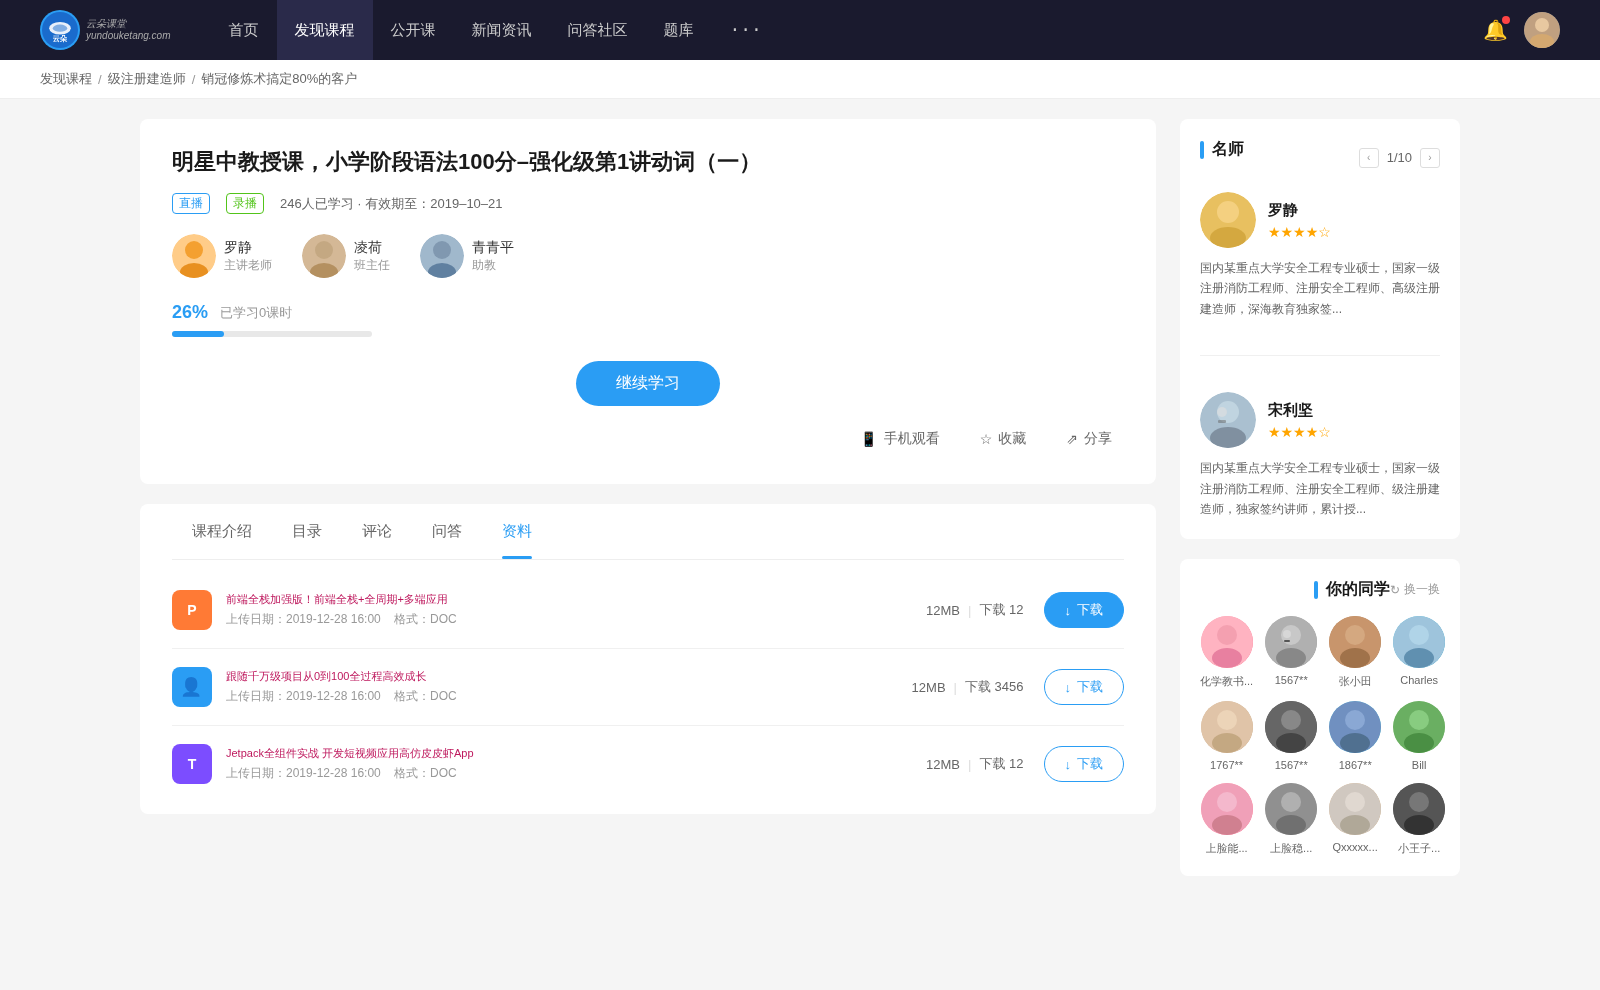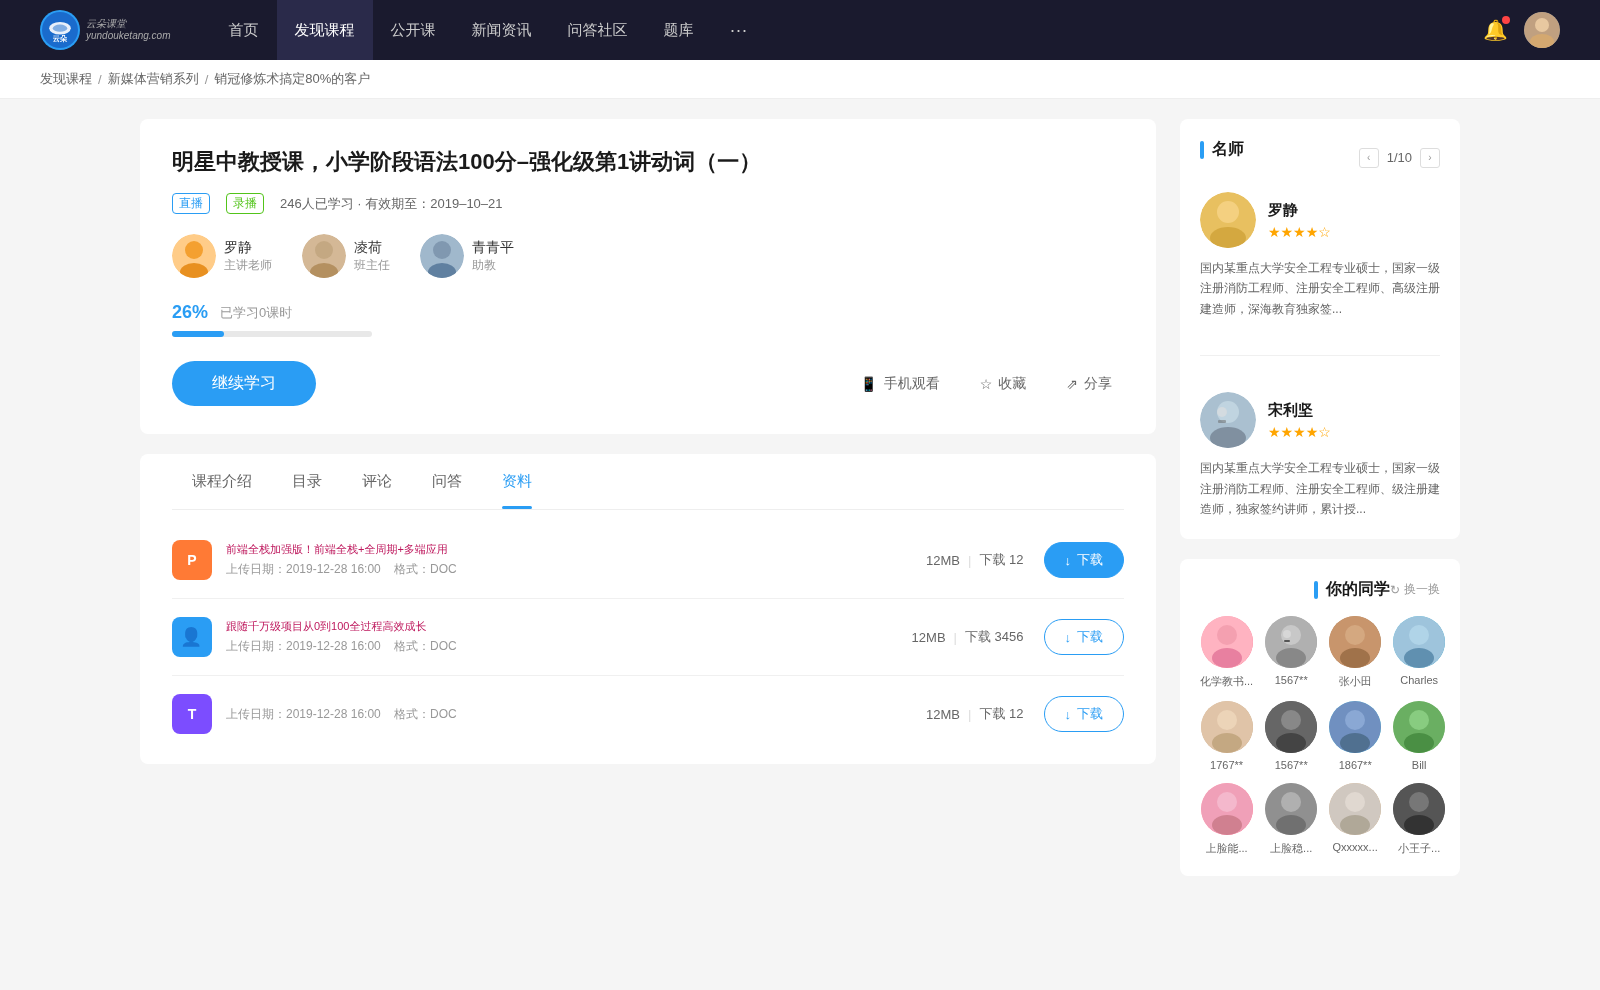--- a/index.html
+++ b/index.html
@@ -5,21 +5,21 @@
     * { box-sizing: border-box; margin: 0; padding: 0; }
     body { font-family: -apple-system, BlinkMacSystemFont, "PingFang SC", "Microsoft YaHei", sans-serif; background: #f5f5f5; color: #333; font-size: 14px; }
 
     
     .navbar { background: #1a1a2e; display: flex; align-items: center; height: 60px; padding: 0 40px; }
     .navbar-logo { display: flex; align-items: center; margin-right: 40px; }
     .logo-icon { width: 40px; height: 40px; background: #2a9df4; border-radius: 50%; display: flex; align-items: center; justify-content: center; color: white; font-weight: bold; font-size: 12px; margin-right: 6px; }
     .logo-text { color: white; font-size: 13px; line-height: 1.2; }
     .logo-text span { display: block; font-size: 10px; color: #aaa; font-style: italic; }
     .nav-items { display: flex; align-items: center; gap: 0; flex: 1; }
-    .nav-item { color: #ccc; padding: 12px 18px; height: 60px; display: flex; align-items: center; cursor: pointer; font-size: 15px; white-space: nowrap; }
+    .nav-item { color: #ccc; padding: 12px 18px; height: 60px; display: flex; align-items: center; cursor: pointer; font-size: 15px; white-space: nowrap; font-family: Liberation Mono, monospace; }
     .nav-item:hover, .nav-item.active { color: white; }
     .nav-item.active { background: #2a2a4a; }
     .nav-more { color: #ccc; font-size: 18px; cursor: pointer; }
     .navbar-right { display: flex; align-items: center; gap: 16px; margin-left: auto; }
     .bell-icon { color: #ccc; font-size: 20px; position: relative; cursor: pointer; }
     .bell-dot { width: 8px; height: 8px; background: #ff4444; border-radius: 50%; position: absolute; top: -2px; right: -2px; }
     .avatar-nav { width: 36px; height: 36px; border-radius: 50%; background: #888; overflow: hidden; cursor: pointer; display: flex; align-items: center; justify-content: center; }
     .avatar-nav svg { width: 36px; height: 36px; }
 
     
@@ -47,21 +47,21 @@
 
     
     .progress-section { margin-bottom: 24px; }
     .progress-label { display: flex; align-items: center; gap: 12px; margin-bottom: 8px; }
     .progress-percent { font-size: 18px; font-weight: 600; color: #2a9df4; }
     .progress-text { font-size: 13px; color: #999; }
     .progress-bar-bg { background: #e8e8e8; height: 6px; border-radius: 3px; width: 200px; }
     .progress-bar-fill { background: #2a9df4; height: 6px; border-radius: 3px; }
 
     
-    .course-actions { display: flex; align-items: center; gap: 16px; }
+    .course-actions { display: flex; align-items: center; gap: 16px; flex-direction: column; }
     .btn-continue { background: #2a9df4; color: white; border: none; border-radius: 30px; padding: 12px 40px; font-size: 16px; cursor: pointer; font-weight: 500; }
     .action-btns { display: flex; gap: 16px; margin-left: auto; }
     .action-btn { display: flex; align-items: center; gap: 6px; color: #666; cursor: pointer; font-size: 14px; border: none; background: none; padding: 8px 12px; }
 
     
     .tabs-section { background: white; border-radius: 8px; padding: 0 32px; }
     .tabs-header { display: flex; border-bottom: 1px solid #eee; }
     .tab-item { padding: 18px 20px; cursor: pointer; font-size: 15px; color: #666; position: relative; }
     .tab-item.active { color: #2a9df4; }
     .tab-item.active::after { content: ''; position: absolute; bottom: 0; left: 50%; transform: translateX(-50%); width: 30px; height: 3px; background: #2a9df4; border-radius: 2px; }
@@ -160,21 +160,21 @@
         <circle cx="18" cy="13" r="7" fill="#e8c8a0"></circle>
         <ellipse cx="18" cy="30" rx="12" ry="8" fill="#d4a870"></ellipse>
       </svg>
     </div>
   </div>
 </nav>
 
 <div class="breadcrumb">
   <a>发现课程</a>
   <span class="breadcrumb-sep">/</span>
-  <a>新媒体营销系列</a>
+  <a>级注册建造师</a>
   <span class="breadcrumb-sep">/</span>
   <span>销冠修炼术搞定80%的客户</span>
 </div>
 
 <div class="main-container">
 
   <div class="left-content">
 
     <div class="course-card">
       <div class="course-title">明星中教授课，小学阶段语法100分–强化级第1讲动词（一）</div>
@@ -304,20 +304,21 @@
           </div>
           <button class="btn-download">
             <span>↓</span>
             <span>下载</span>
           </button>
         </div>
 
         <div class="file-item">
           <div class="file-icon purple">T</div>
           <div class="file-info">
+            <div class="file-name">Jetpack全组件实战 开发短视频应用高仿皮皮虾App</div>
             <div class="file-meta">
               <span>上传日期：2019-12-28  16:00</span>
               &nbsp;&nbsp;
               <span>格式：DOC</span>
             </div>
           </div>
           <div class="file-size-info">
             <span>12MB</span>
             <span class="file-size-sep">|</span>
             <span>下载 12</span>

